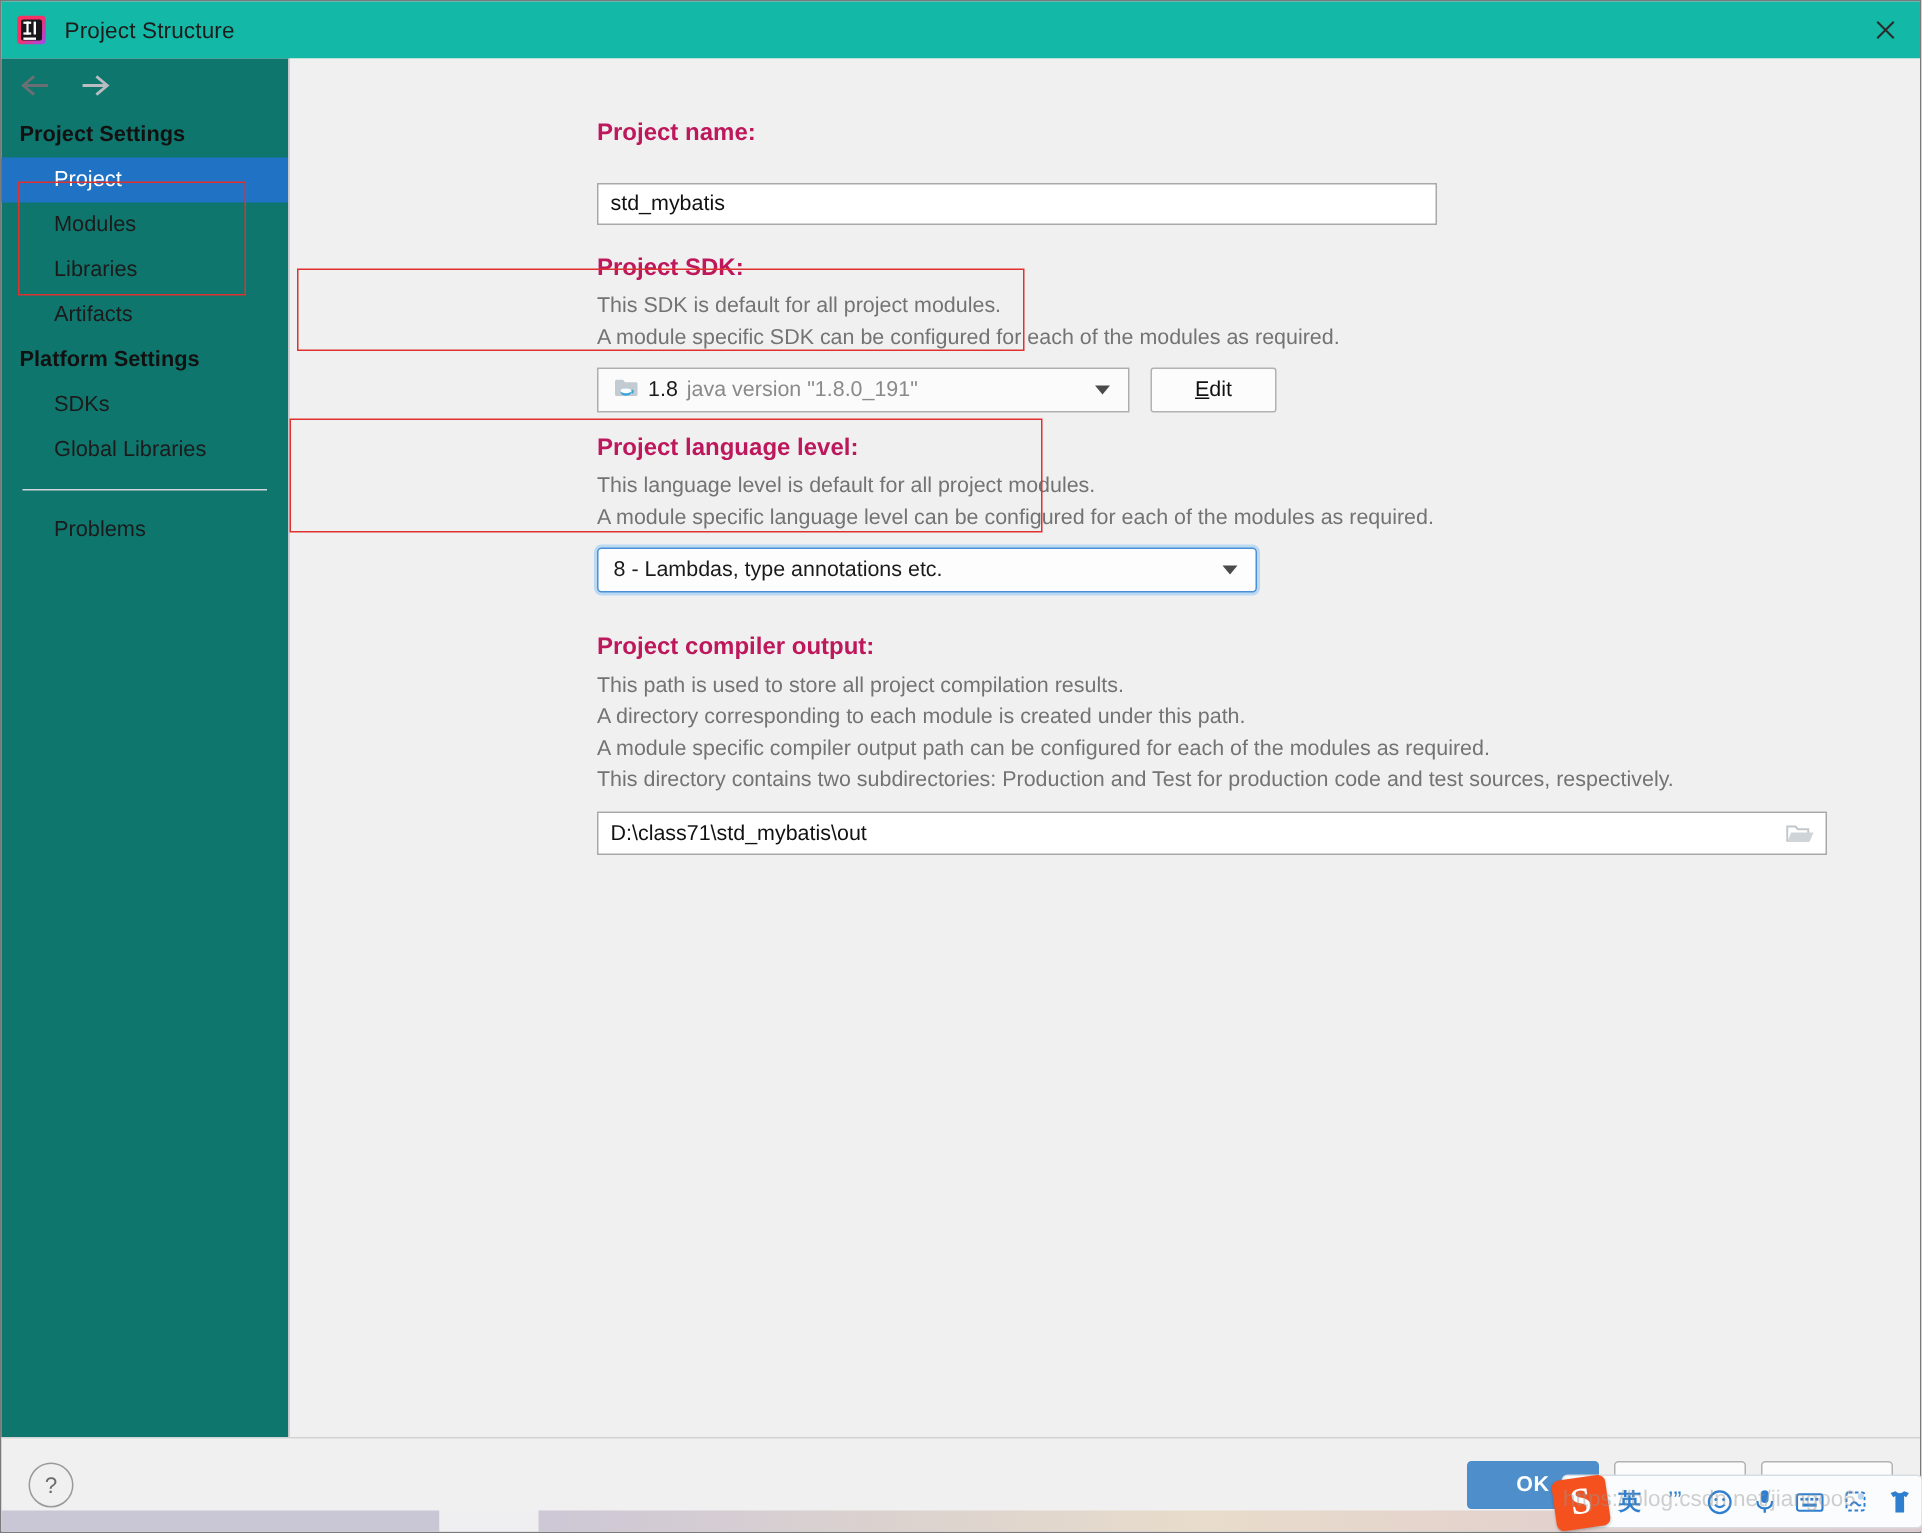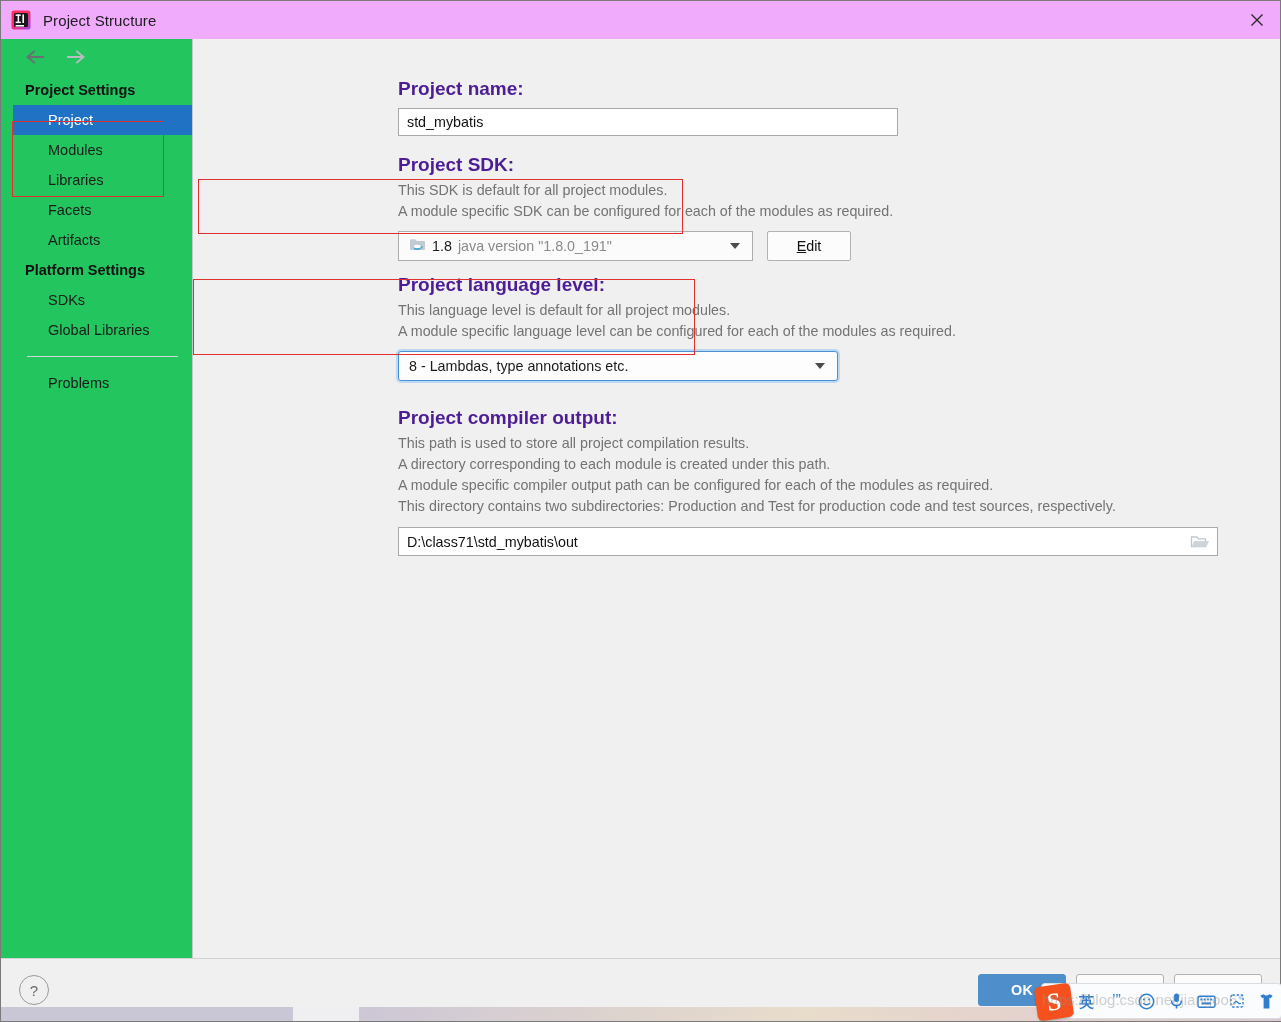--- a/index.html
+++ b/index.html
@@ -18,21 +18,21 @@
     background: #f0f0f0;
     border: 1px solid #7a7a7a;
     display: flex;
     flex-direction: column;
   }
 
   
   #titlebar {
     height: 38px;
     min-height: 38px;
-    background: #f0abfc;
+    background: #14b8a6;
     display: flex;
     align-items: center;
     padding-left: 10px;
     position: relative;
   }
   #app-icon {
     width: 20px; height: 20px;
     margin-right: 12px;
     flex: 0 0 auto;
     position: relative;
@@ -56,24 +56,23 @@
     flex: 1 1 auto;
     display: flex;
     min-height: 0;
     position: relative;
   }
 
   
   #sidebar {
     width: 192px;
     min-width: 192px;
-    background: #22c55e;
+    background: #0f766e;
     border-right: 1px solid #c4c8cc;
     position: relative;
-    padding-left: 12px;
   }
   #nav-arrows {
     height: 36px;
     display: flex;
     align-items: center;
     padding-left: 10px;
     gap: 14px;
   }
   .arrow { width: 26px; height: 20px; display:block; }
 
@@ -111,23 +110,23 @@
   }
 
   
   #content {
     flex: 1 1 auto;
     background: #f0f0f0;
     position: relative;
     padding: 40px 0 0 205px;
   }
   .section-label {
-    font-size: 19px;
+    font-size: 16px;
     font-weight: bold;
-    color: #4c1d95;
+    color: #be185d;
     margin: 0 0 6px 0;
     line-height: 19px;
   }
   .desc-line {
     font-size: 14.3px;
     color: #737373;
     line-height: 21px;
     white-space: nowrap;
   }
 
@@ -135,21 +134,21 @@
     height: 28px;
     background: #ffffff;
     border: 1px solid #a9a9a9;
     display: flex;
     align-items: center;
     padding: 0 8px;
     font-size: 14.3px;
     color: #111;
   }
 
-  #project-name-field { width: 500px; margin-top: 10px; text-align: right; }
+  #project-name-field { width: 560px; margin-top: 24px; text-align: right; }
 
   
   #sdk-row {
     display: flex;
     align-items: center;
     gap: 14px;
     margin-top: 9px;
   }
   .combo {
     height: 30px;
@@ -372,21 +371,20 @@
           <svg width="26" height="20" viewBox="0 0 26 20">
             <path d="M5 10 L20 10 M14 4.5 L20.5 10 L14 15.5" stroke="#b9bdc1" stroke-width="1.9" fill="none" stroke-linecap="square"></path>
           </svg>
         </span>
       </div>
 
       <div class="nav-group-title">Project Settings</div>
       <div class="nav-item selected">Project</div>
       <div class="nav-item">Modules</div>
       <div class="nav-item">Libraries</div>
-      <div class="nav-item">Facets</div>
       <div class="nav-item">Artifacts</div>
 
       <div class="nav-group-title">Platform Settings</div>
       <div class="nav-item">SDKs</div>
       <div class="nav-item">Global Libraries</div>
 
       <div class="nav-sep"></div>
 
       <div class="nav-item">Problems</div>
 

